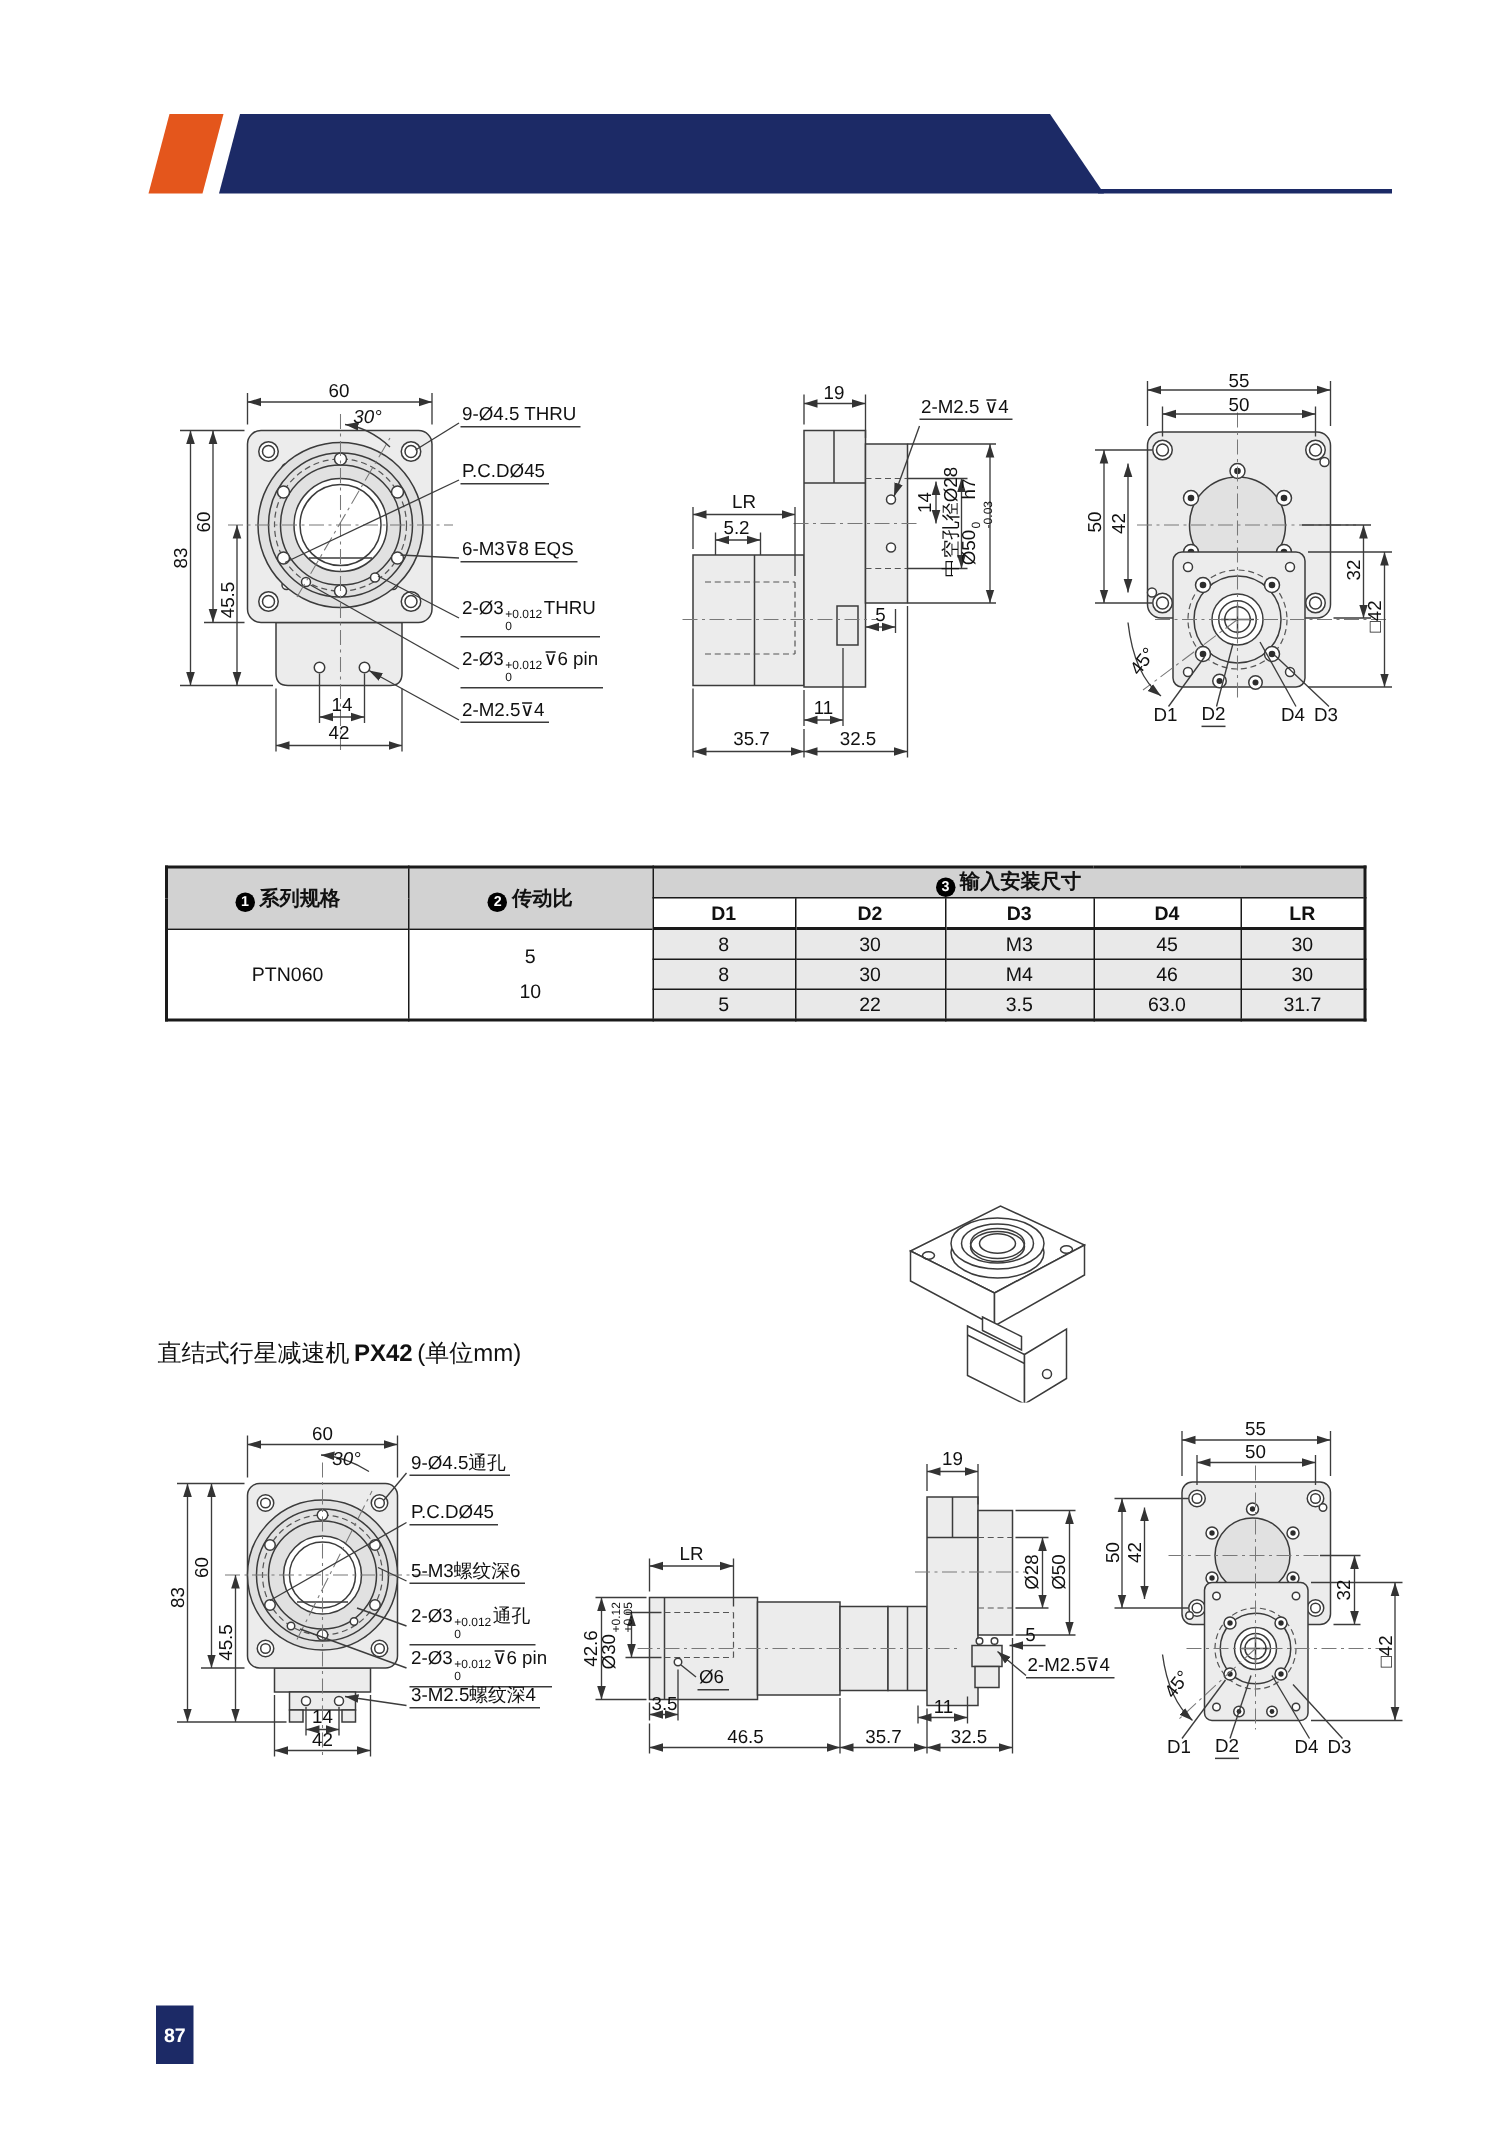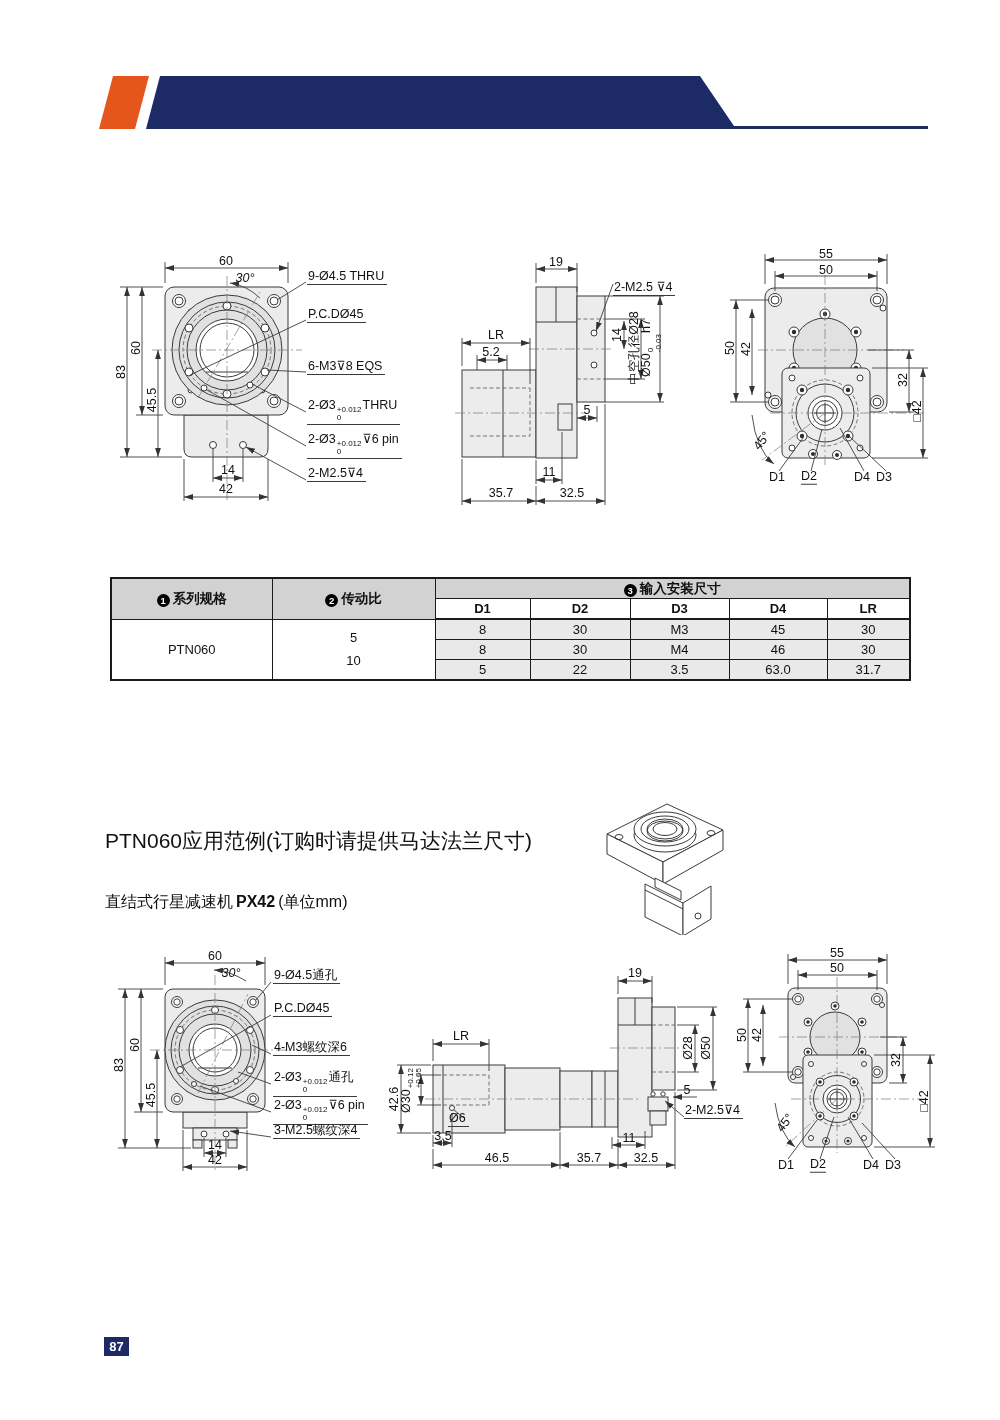--- a/index.html
+++ b/index.html
@@ -34,21 +34,21 @@
   .spec .sb{background:#fff;font-weight:bold;height:19px;border-bottom-width:2px}
   .spec .dt{background:#e9e9e9;height:19px}
   .spec .pl{background:#fff}
   .bdg{display:inline-block;width:13px;height:13px;border-radius:50%;background:#000;color:#fff;font-size:9.5px;line-height:13px;text-align:center;font-weight:bold;margin-right:3px;vertical-align:-1.5px}
   .ratio-cell div{line-height:23px}
   
   .note-title{position:absolute;left:105px;top:827px;font-size:21px;color:#111}
   .note-sub{position:absolute;left:105px;top:892px;font-size:16px;color:#111}
   .note-sub b{margin:0 3px}
   
-  .pagenum{position:absolute;left:104px;top:1337px;width:25px;height:19px;background:#1c2a66;color:#fff;font-size:13px;font-weight:bold;display:flex;align-items:center;justify-content:center}
+  .pagenum{position:absolute;left:104px;top:1337px;width:25px;height:39px;background:#1c2a66;color:#fff;font-size:13px;font-weight:bold;display:flex;align-items:center;justify-content:center}
 </style>
 </head>
 <body>
 
 <div class="page">
 
   <svg class="abs" style="left:0;top:0" width="1000" height="140">
     <polygon points="113,76 149,76 135,129 99,129" fill="#e4561c"></polygon>
     <polygon points="160,76 700,76 736,129 146,129" fill="#1c2a66"></polygon>
     <rect x="732" y="126" width="196" height="3" fill="#1c2a66"></rect>
@@ -185,21 +185,21 @@
         <line class="dm" x1="117" y1="184" x2="117" y2="236"></line>
       <line class="dm" x1="91" y1="232" x2="117" y2="232" marker-start="url(#a2)" marker-end="url(#a2)"></line>
       <line class="dm" x1="17" y1="211" x2="17" y2="257"></line>
         <line class="dm" x1="91" y1="238" x2="91" y2="257"></line>
         <line class="dm" x1="160" y1="156" x2="160" y2="257"></line>
       <line class="dm" x1="17" y1="253" x2="91" y2="253" marker-start="url(#a2)" marker-end="url(#a2)"></line>
       <line class="dm" x1="91" y1="253" x2="160" y2="253" marker-start="url(#a2)" marker-end="url(#a2)"></line>
       <line class="dm" x1="168" y1="36" x2="151" y2="83" marker-end="url(#a2)"></line>
     </svg>
     <span class="dl" style="left:111px;top:14px">19</span>
-    <span class="co" style="left:168px;top:32px">2-M2.5 ⊽4</span>
+    <span class="co" style="left:168px;top:16px">2-M2.5 ⊽4</span>
     <span class="dl" style="left:51px;top:87px">LR</span>
     <span class="dl" style="left:46px;top:104px">5.2</span>
     <span class="dl rot" style="left:172px;top:87px">14</span>
     <span class="dl rot" style="left:189px;top:100px">中空孔径Ø28</span>
     <span class="dl rot" style="left:207px;top:100px"><span>Ø50</span><span class="tol">
           <span>0</span>
           <span>-0.03</span>
         </span><span>h7</span></span>
     <span class="dl" style="left:142px;top:162px">5</span>
     <span class="dl" style="left:104px;top:224px">11</span>
@@ -344,21 +344,20 @@
     <tr>
       <td class="dt">5</td>
       <td class="dt">22</td>
       <td class="dt">3.5</td>
       <td class="dt">63.0</td>
       <td class="dt">31.7</td>
     </tr>
   </tbody>
     </table>
 
-  <div class="note-title">PTN060应用范例(订购时请提供马达法兰尺寸)</div>
   <div class="note-sub"><span>直结式行星减速机</span><b>PX42</b><span>(单位mm)</span></div>
 
   <div class="drawing" style="left:585px;top:790px;width:150px;height:145px">
     <svg width="150" height="145">
       <polygon class="w" points="22,44 82,14 138,40 78,72"></polygon>
       <polygon class="w" points="22,44 78,72 78,94 22,64"></polygon>
       <polygon class="w" points="78,72 138,40 138,60 78,94"></polygon>
       <ellipse class="w" cx="80" cy="45" rx="31" ry="17"></ellipse>
       <ellipse class="w" cx="80" cy="39" rx="31" ry="17"></ellipse>
       <ellipse class="s" cx="80" cy="39" rx="24" ry="13"></ellipse>
@@ -445,21 +444,21 @@
     </svg>
     <span class="dl" style="left:115px;top:11px">60</span>
     <span class="dl it" style="left:131px;top:28px">30°</span>
     <span class="dl rot" style="left:19px;top:120px">83</span>
     <span class="dl rot" style="left:35px;top:100px">60</span>
     <span class="dl rot" style="left:51px;top:150px">45.5</span>
     <span class="dl" style="left:115px;top:200px">14</span>
     <span class="dl" style="left:115px;top:215px">42</span>
     <span class="co" style="left:173px;top:23px">9-Ø4.5通孔</span>
     <span class="co" style="left:173px;top:56px">P.C.DØ45</span>
-    <span class="co" style="left:173px;top:95px">4-M3螺纹深6</span>
+    <span class="co" style="left:173px;top:95px">5-M3螺纹深6</span>
     <span class="co" style="left:173px;top:125px"><span>2-Ø3</span><span class="tol">
           <span>+0.012</span>
           <span>0</span>
         </span><span>通孔</span></span>
     <span class="co" style="left:173px;top:153px"><span>2-Ø3</span><span class="tol">
           <span>+0.012</span>
           <span>0</span>
         </span><span>⊽6 pin</span></span>
     <span class="co" style="left:173px;top:178px">3-M2.5螺纹深4</span>
   </div>
@@ -528,21 +527,21 @@
       <line class="dm" x1="288" y1="152" x2="312" y2="152" marker-start="url(#a5)"></line>
       <line class="dm" x1="299" y1="172" x2="280" y2="156" marker-end="url(#a5)"></line>
     </svg>
     <span class="dl" style="left:250px;top:28px">19</span>
     <span class="dl" style="left:76px;top:91px">LR</span>
     <span class="dl rot" style="left:9px;top:154px">42.6</span>
     <span class="dl rot" style="left:27px;top:145px"><span>Ø30</span><span class="tol">
           <span>+0.12</span>
           <span>+0.05</span>
         </span></span>
-    <span class="co" style="left:63px;top:166px">Ø6</span>
+    <span class="co" style="left:80px;top:166px">Ø6</span>
     <span class="dl" style="left:58px;top:191px">3.5</span>
     <span class="dl" style="left:112px;top:213px">46.5</span>
     <span class="dl" style="left:204px;top:213px">35.7</span>
     <span class="dl" style="left:261px;top:213px">32.5</span>
     <span class="dl" style="left:244px;top:193px">11</span>
     <span class="dl rot" style="left:303px;top:103px">Ø28</span>
     <span class="dl rot" style="left:321px;top:103px">Ø50</span>
     <span class="dl" style="left:302px;top:145px">5</span>
     <span class="co" style="left:299px;top:158px">2-M2.5⊽4</span>
   </div>

